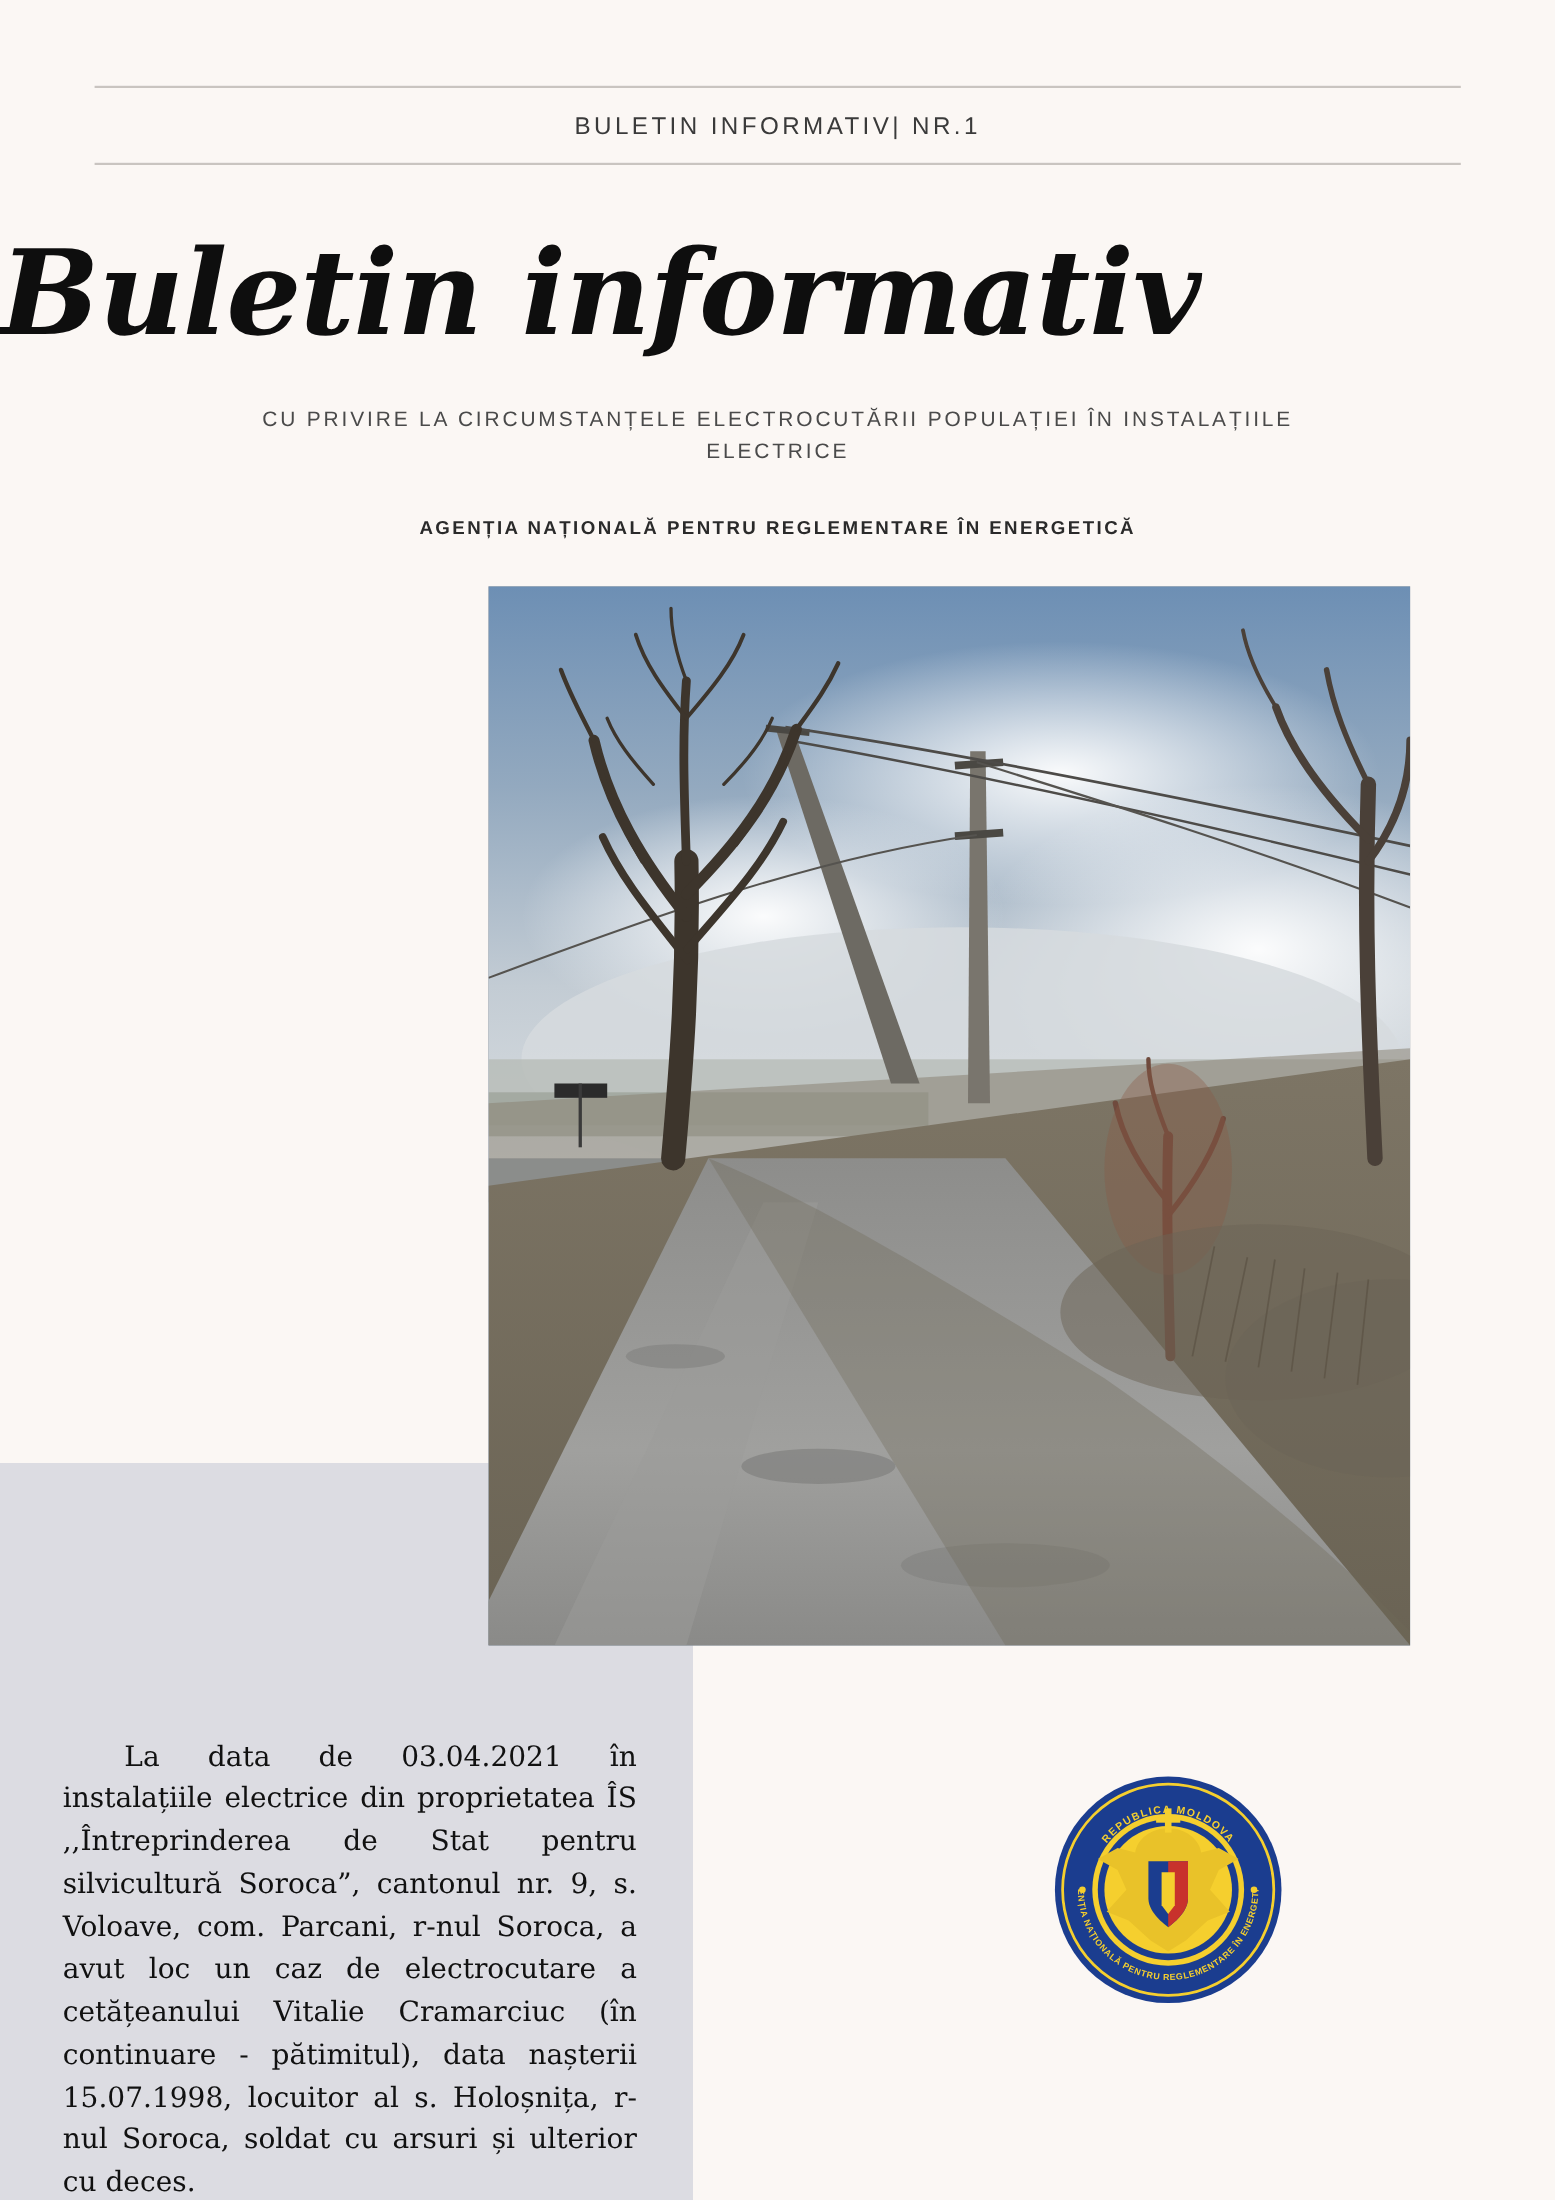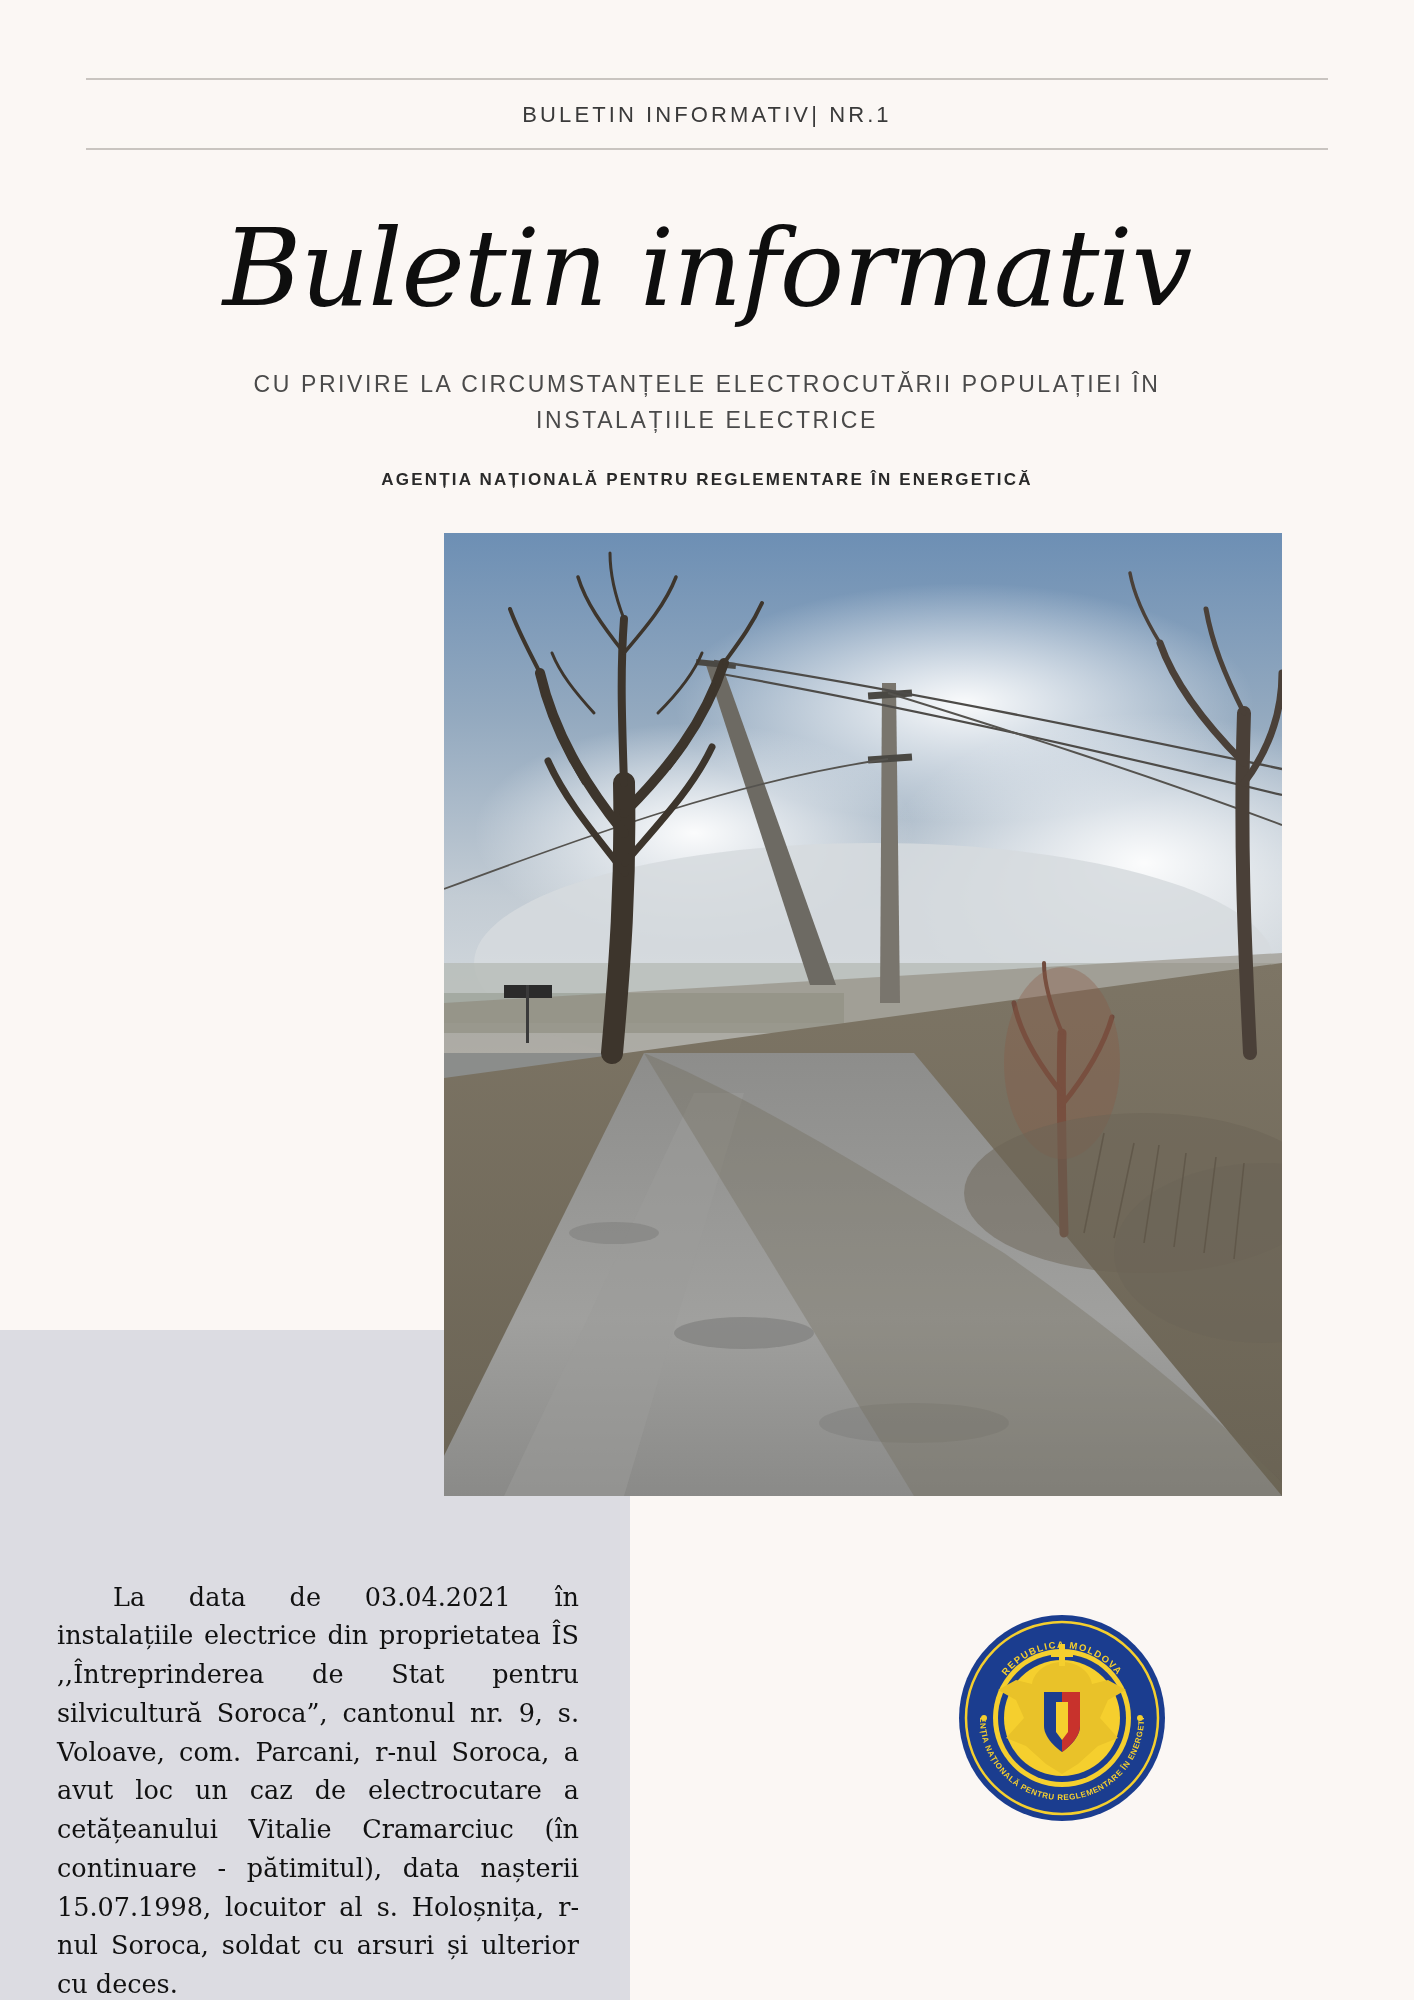--- a/index.html
+++ b/index.html
@@ -45,37 +45,37 @@
     padding: 22px 0 20px 0;
     font-weight: 400;
   }
 
   
   .title {
     position: absolute;
     top: 212px;
     left: 0;
     width: 100%;
-    text-align: center;
+    text-align: left;
     font-family: "DejaVu Serif", "Liberation Serif", serif;
-    font-weight: normal;
+    font-weight: bold;
     font-style: italic;
     font-size: 107px;
     letter-spacing: -1px;
     color: #0e0e0e;
     line-height: 1.05;
   }
 
   .subtitle {
     position: absolute;
     top: 367px;
     left: 180px;
     width: 1054px;
     text-align: center;
-    font-size: 23px;
+    font-size: 19px;
     letter-spacing: 2.6px;
     line-height: 1.55;
     color: #4a4a4a;
   }
 
   .org {
     position: absolute;
     top: 470px;
     left: 0;
     width: 100%;

